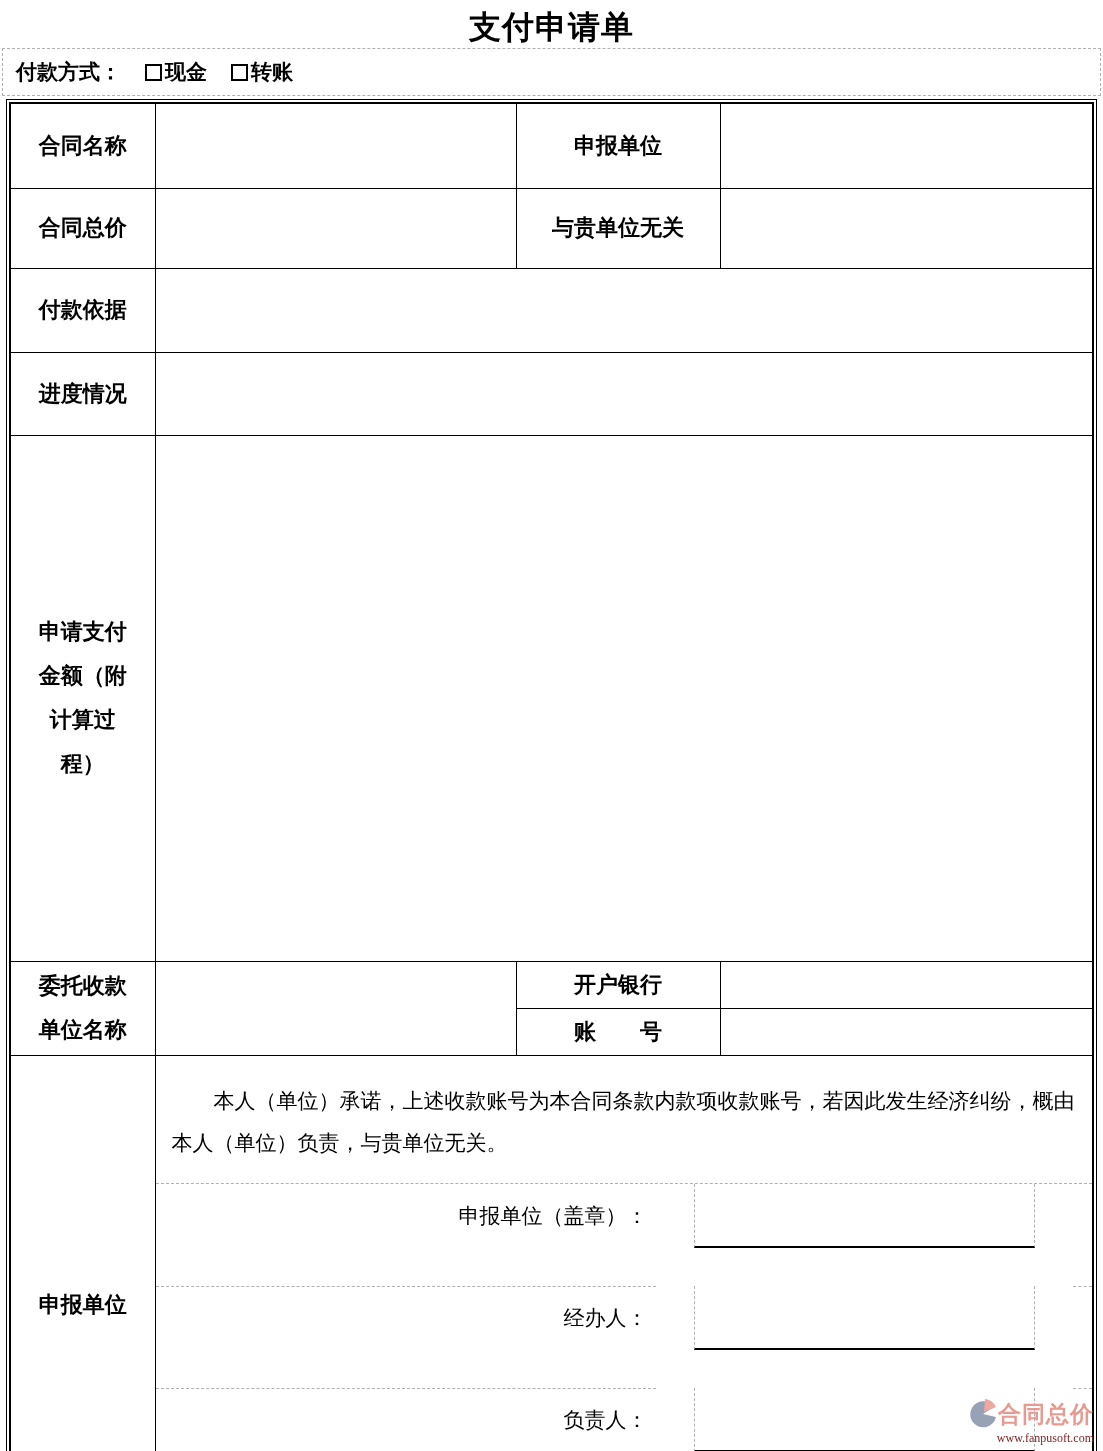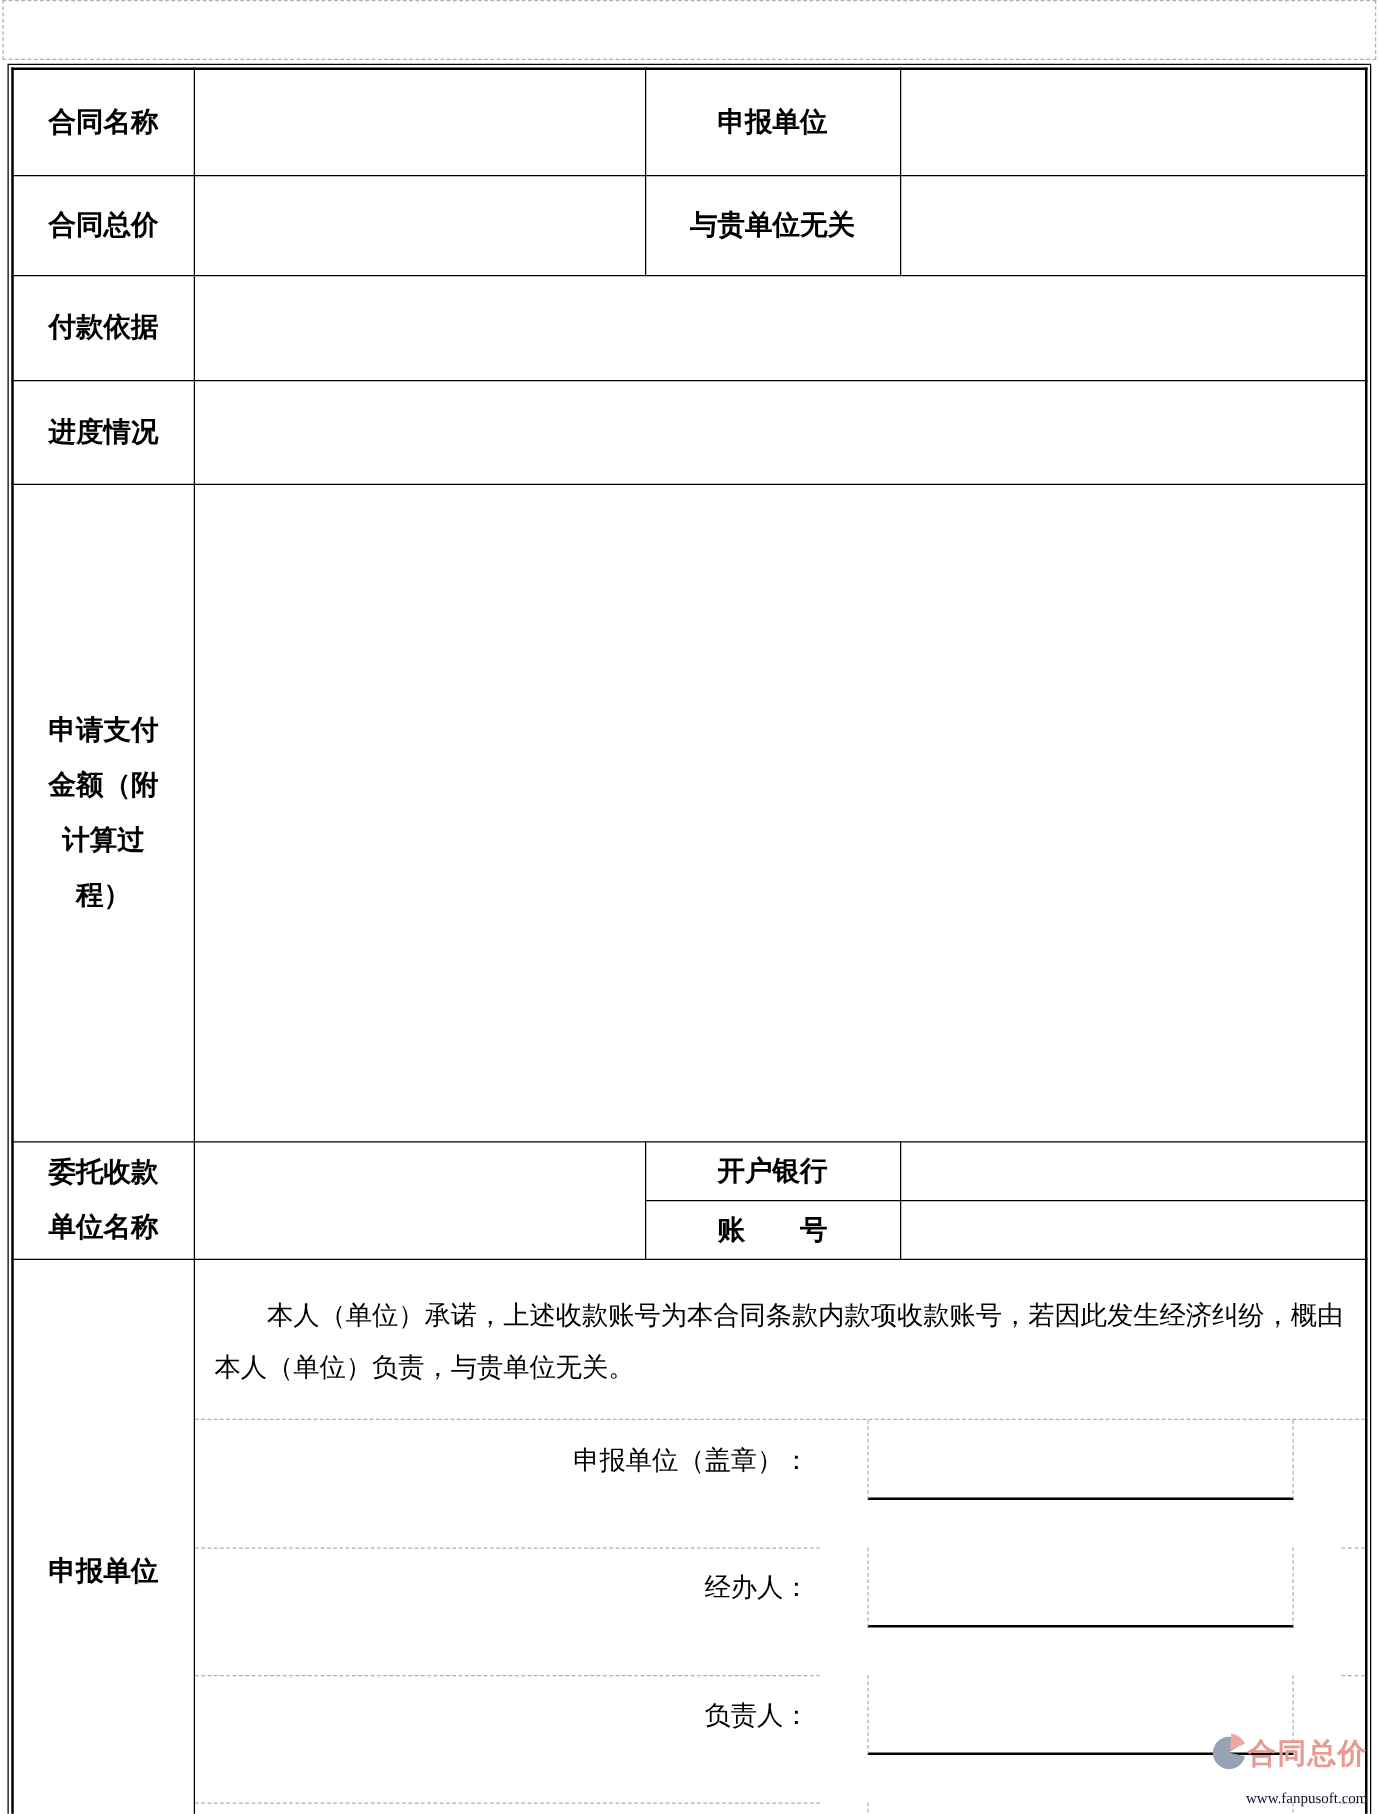--- a/index.html
+++ b/index.html
@@ -123,34 +123,46 @@
   .wm-row { display: flex; align-items: center; justify-content: flex-end; }
   .wm-brand {
     font-size: 23px;
     font-weight: bold;
     color: #e79a91;
     letter-spacing: 1px;
     white-space: nowrap;
   }
   .wm-url {
     font-size: 12px;
-    color: #0f172a;
+    color: #7f1d1d;
     font-family: "Liberation Serif", "DejaVu Serif", serif;
-    margin-top: 14px;
+    margin-top: 2px;
     white-space: nowrap;
   }
   .wm-icon { margin-right: 1px; flex: 0 0 auto; }
 </style>
 </head>
 <body>
 
 <div>
 
+  <div class="page-title">支付申请单</div>
 
   <div class="top-bar">
+    <div class="option-group gap-narrow">
+      <span>付款方式：</span>
+      <span class="opt">
+        <span class="checkbox"></span>
+        <span>现金</span>
+      </span>
+      <span class="opt">
+        <span class="checkbox"></span>
+        <span>转账</span>
+      </span>
+    </div>
   </div>
 
   <div class="table-outer">
     <table class="form">
       <colgroup>
         <col style="width:145px">
           <col style="width:361px">
           <col style="width:204px">
           <col>
       </colgroup>

